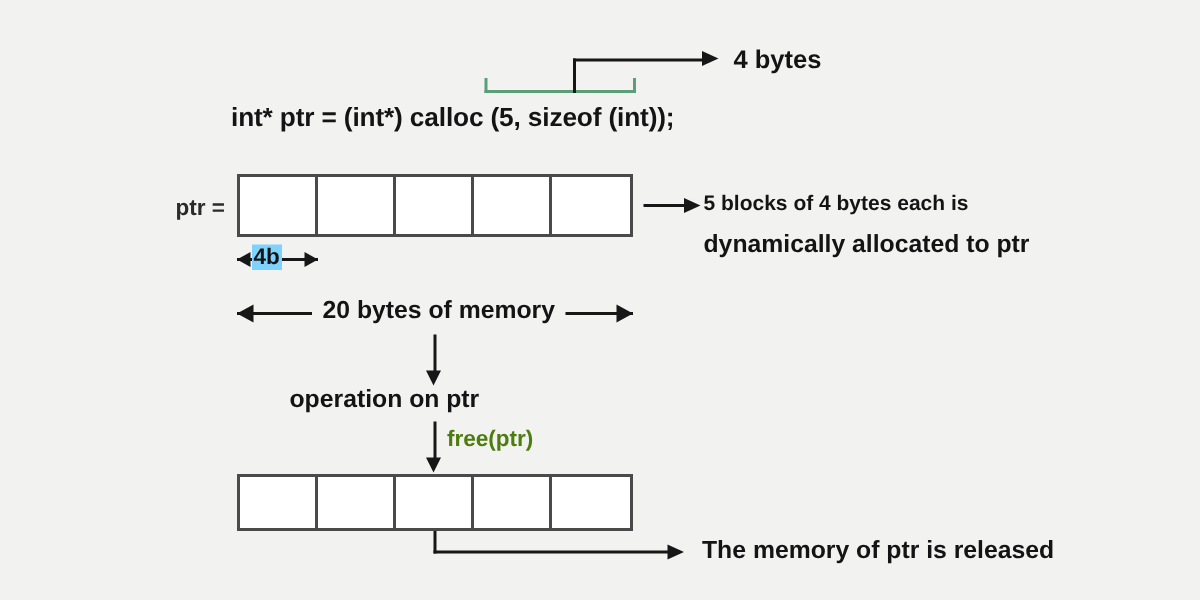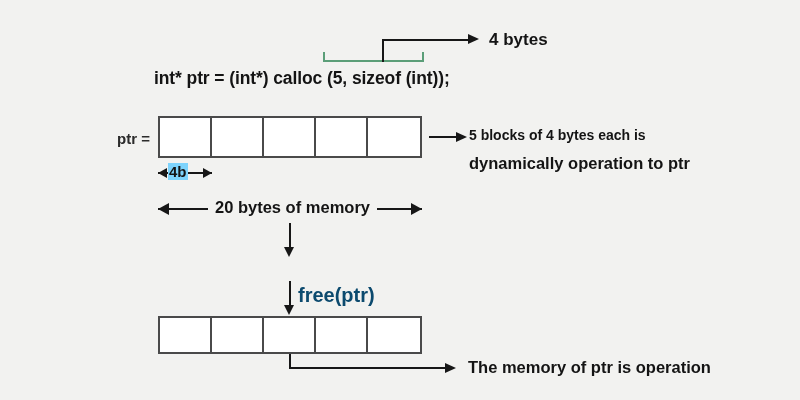--- a/index.html
+++ b/index.html
@@ -144,21 +144,21 @@
     position: absolute; left: 289px; top: 281px;
     width: 2px; height: 26px; background: #171717;
   }
   #free-arrow-head {
     position: absolute; left: 284px; top: 305px;
     width: 0; height: 0;
     border-left: 5.5px solid transparent;
     border-right: 5.5px solid transparent;
     border-top: 10px solid #171717;
   }
-  #free-label { left: 298px; top: 285px; font-size: 20px; color: #0c4a6e; }
+  #free-label { left: 298px; top: 285px; font-size: 15px; color: #4d7c0f; }
 
   
   #freed-blocks { left: 158px; top: 316px; width: 264px; height: 38px; }
   #freed-blocks .cell { width: 52px; height: 100%; }
 
   
   #rel-vline {
     position: absolute; left: 289px; top: 354px;
     width: 2px; height: 15px; background: #171717;
   }
@@ -194,49 +194,50 @@
     <div class="cell"></div>
     <div class="cell"></div>
     <div class="cell"></div>
     <div class="cell"></div>
     <div class="cell"></div>
   </div>
 
   <div id="ptr-arrow-line"></div>
   <div id="ptr-arrow-head"></div>
   <div class="txt bold" id="alloc-text-1">5 blocks of 4 bytes each is</div>
-  <div class="txt bold" id="alloc-text-2">dynamically operation to ptr</div>
+  <div class="txt bold" id="alloc-text-2">dynamically allocated to ptr</div>
 
   <div id="measure-4b">
     <div class="m-line"></div>
     <div class="m-left"></div>
     <div class="m-right"></div>
     <div class="m-text">4b</div>
   </div>
 
   <div id="measure-20">
     <div class="m-line"></div>
     <div class="m-left"></div>
     <div class="m-right"></div>
     <div class="m-text">20 bytes of memory</div>
   </div>
 
   <div id="op-arrow-line"></div>
   <div id="op-arrow-head"></div>
+  <div class="txt bold" id="operation-label">operation on ptr</div>
 
   <div id="free-arrow-line"></div>
   <div id="free-arrow-head"></div>
   <div class="txt reg" id="free-label">free(ptr)</div>
 
   <div class="block-row" id="freed-blocks">
     <div class="cell"></div>
     <div class="cell"></div>
     <div class="cell"></div>
     <div class="cell"></div>
     <div class="cell"></div>
   </div>
 
   <div id="rel-vline"></div>
   <div id="rel-hline"></div>
   <div id="rel-arrowhead"></div>
-  <div class="txt bold" id="released-text">The memory of ptr is operation</div>
+  <div class="txt bold" id="released-text">The memory of ptr is released</div>
 
 </div>
 
 </body></html>

